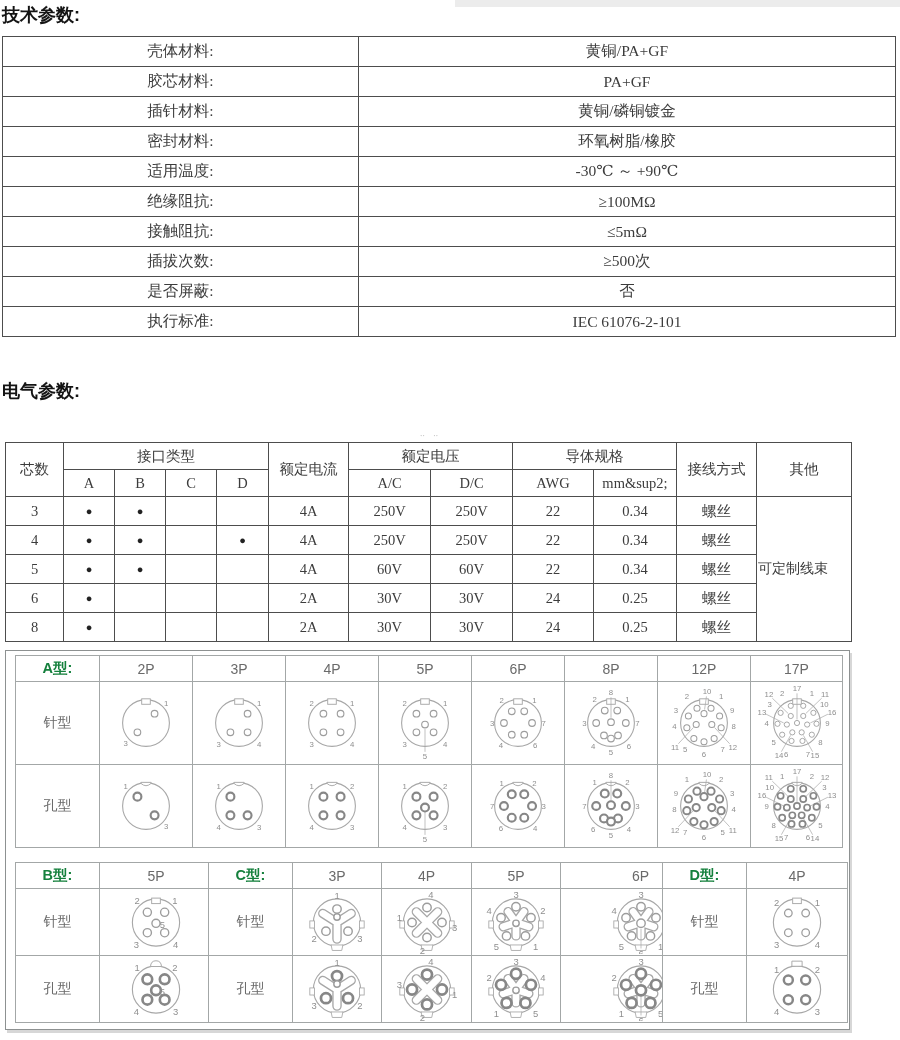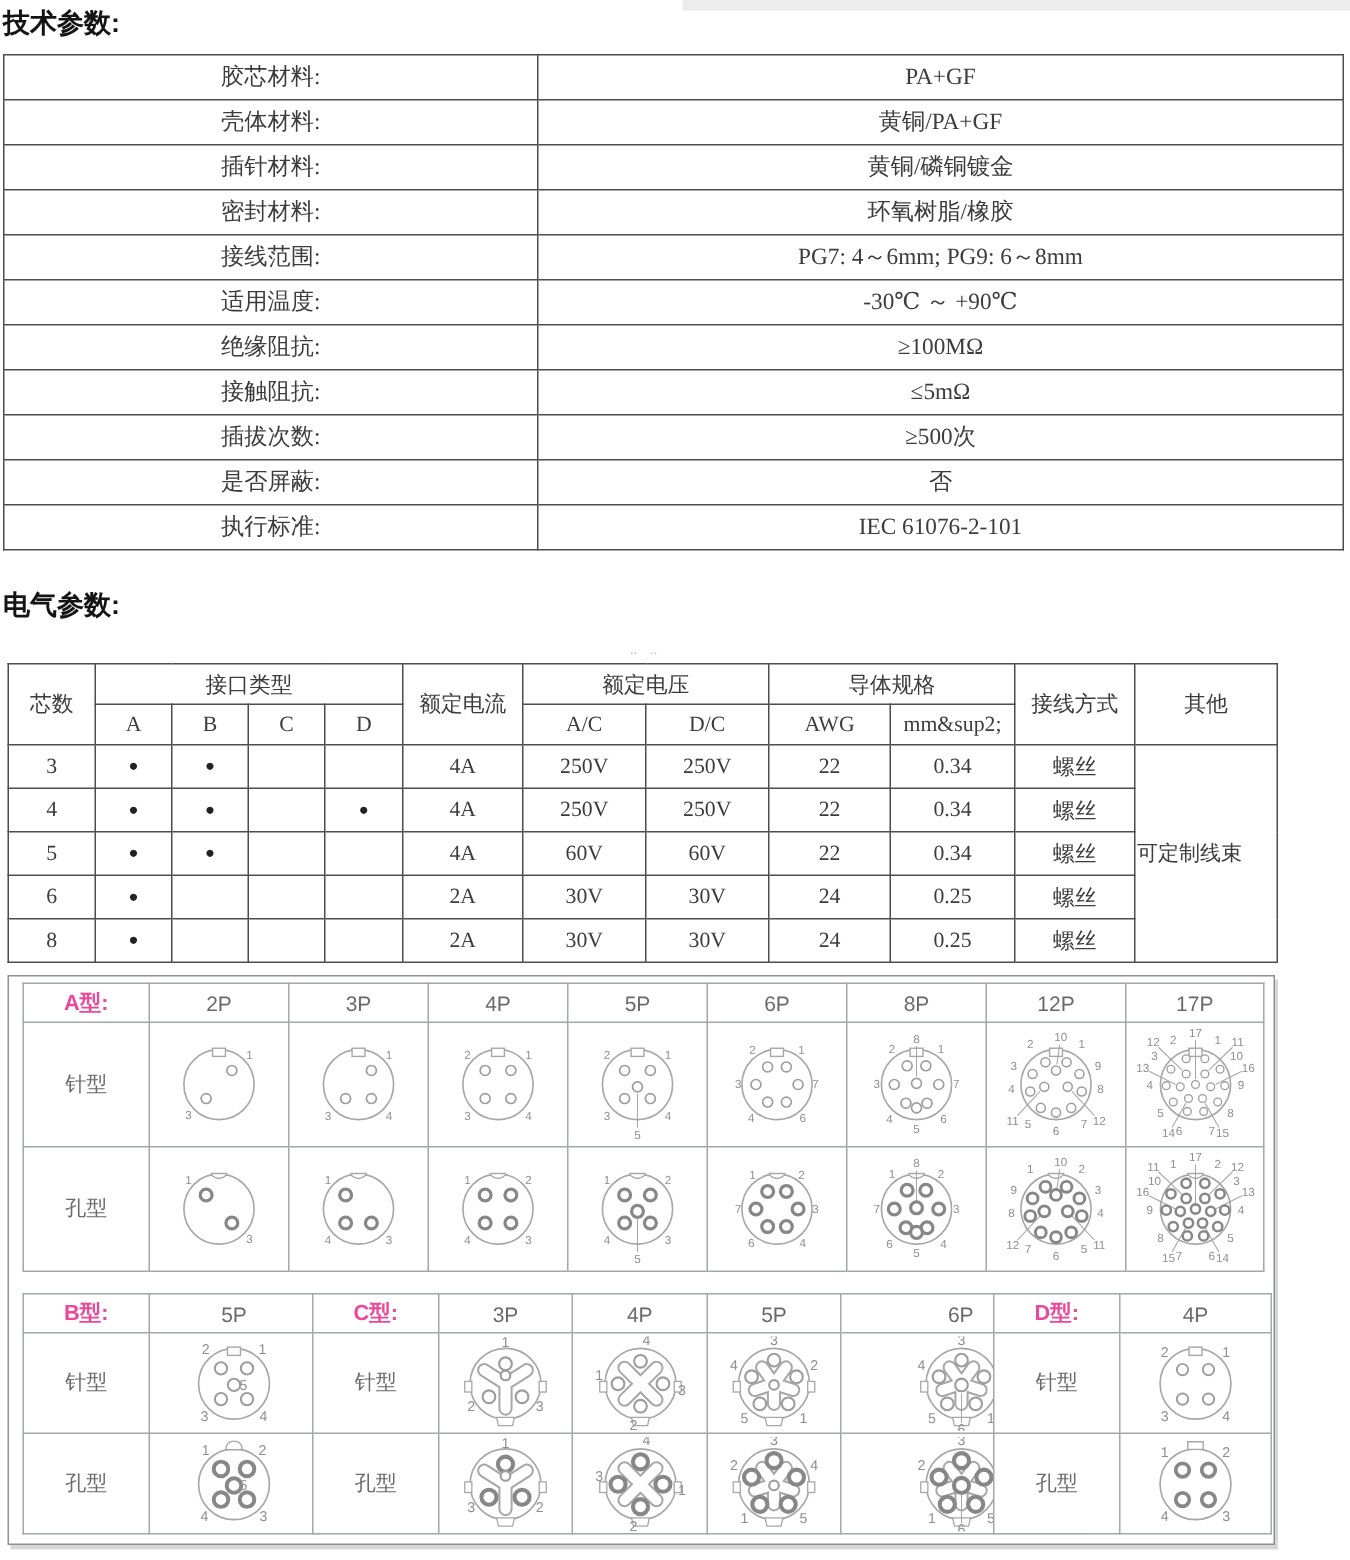--- a/index.html
+++ b/index.html
@@ -1,21 +1,21 @@
 <!DOCTYPE html>
 <html><head>
 <meta charset="utf-8">
 <style>
   html,body{margin:0;padding:0;background:#fff;}
   .page{position:relative;width:900px;height:1040px;background:#fff;overflow:hidden;
         font-family:"Liberation Sans",sans-serif;}
   .topbar{position:absolute;left:455px;top:0;width:445px;height:7px;background:#ececec;}
   .sec-title{position:absolute;font-weight:bold;font-size:18px;color:#141414;line-height:1;}
   #title-tech{left:2px;top:6px;}
-  #title-elec{left:2px;top:394px;}
+  #title-elec{left:2px;top:382px;}
   .ghost{position:absolute;left:420px;top:426px;color:#c9c9c9;font-size:9px;letter-spacing:3px;}
 
   table{border-collapse:collapse;table-layout:fixed;position:absolute;background:#fff;}
   
   .tech{left:2px;top:36px;width:894px;font-family:"Liberation Serif","DejaVu Serif",serif;
         font-size:15.5px;color:#3c3c3c;}
   .tech td{border:1px solid #4d4d4d;text-align:center;height:29px;padding:0;}
 
   
   .elec{left:5px;top:442px;width:846px;font-family:"Liberation Serif","DejaVu Serif",serif;
@@ -25,21 +25,21 @@
   .elec tr.r td{height:28px;}
   .elec td.dot{font-size:11px;color:#222;}
   .elec td.other-cell{text-align:left;padding-left:1px;font-size:14px;border-radius:28px;}
 
   
   .bbox{position:absolute;left:5px;top:650px;width:843px;height:378px;border:1px solid #8d9191;
         background:#fff;box-shadow:2px 3px 0 rgba(110,110,110,.28);}
   .pino{font-size:14px;color:#6a6a6a;}
   .pino td{border:1px solid #a3a7a7;text-align:center;padding:0;}
   .pino tr.hd td{height:25px;}
-  .pino td.type-label{font-weight:bold;color:#ec4899;font-size:14.5px;}
+  .pino td.type-label{font-weight:bold;color:#15803d;font-size:14.5px;}
   .a-tab{left:9px;top:4px;width:828px;}
   .a-tab tr.body td{height:82px;}
   .bcd tr.body td{height:66px;}
   .b-tab{left:9px;top:211px;width:198px;}
   .c-tab{left:202px;top:211px;width:513px;}
   .d-tab{left:656px;top:211px;width:186px;}
   .diag{display:flex;align-items:center;justify-content:center;height:100%;}
   .a-tab .diag svg{width:86px;height:78px;}
   .bcd .diag svg{width:66px;height:63px;}
   svg text{font-family:"Liberation Sans",sans-serif;fill:#8f8f8f;}
@@ -54,38 +54,34 @@
 
   <div class="sec-title" id="title-tech">技术参数:</div>
 
   <table class="tech">
     <colgroup>
         <col style="width:356px">
         <col>
       </colgroup>
     <tbody>
       <tr>
+          <td>壳体材料:</td>
+          <td>黄铜/PA+GF</td>
+        </tr>
+      <tr>
           <td>胶芯材料:</td>
           <td>PA+GF</td>
-        </tr>
-      <tr>
-          <td>壳体材料:</td>
-          <td>黄铜/PA+GF</td>
         </tr>
       <tr>
           <td>插针材料:</td>
           <td>黄铜/磷铜镀金</td>
         </tr>
       <tr>
           <td>密封材料:</td>
           <td>环氧树脂/橡胶</td>
-        </tr>
-      <tr>
-          <td>接线范围:</td>
-          <td>PG7: 4～6mm; PG9: 6～8mm</td>
         </tr>
       <tr>
           <td>适用温度:</td>
           <td>-30℃ ～ +90℃</td>
         </tr>
       <tr>
           <td>绝缘阻抗:</td>
           <td>≥100MΩ</td>
         </tr>
       <tr>

